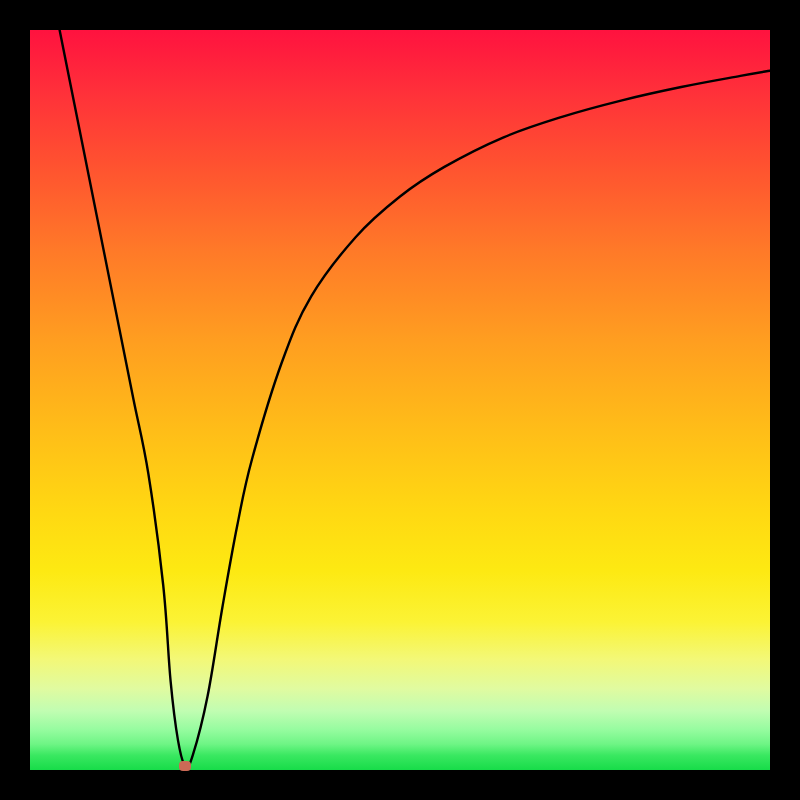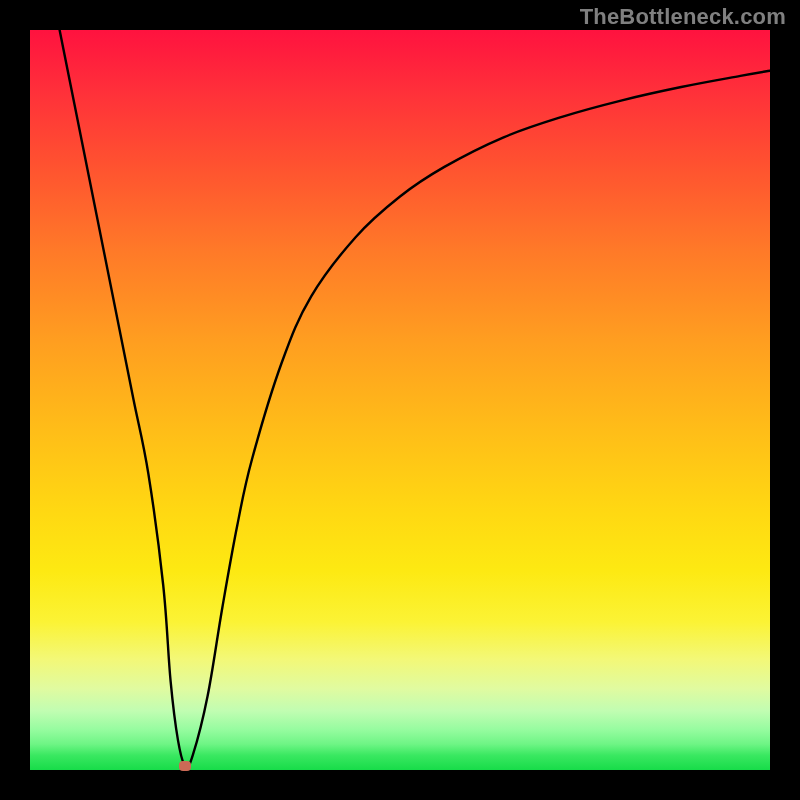--- a/index.html
+++ b/index.html
@@ -72,14 +72,13 @@
 </head>
 <body>
 
 <div class="frame">
   <div class="plot-area">
     <svg class="curve" viewBox="0 0 740 740" preserveAspectRatio="none">
       <path id="curve-path" d="M 29.60 0.00 C 32.26 13.32, 39.07 47.36, 44.40 74.00 C 49.73 100.64, 53.87 121.36, 59.20 148.00 C 64.53 174.64, 68.67 195.36, 74.00 222.00 C 79.33 248.64, 83.47 269.36, 88.80 296.00 C 94.13 322.64, 98.27 343.36, 103.60 370.00 C 108.93 396.64, 113.07 410.70, 118.40 444.00 C 123.73 477.30, 129.20 517.70, 133.20 555.00 C 137.20 592.30, 137.94 623.23, 140.60 651.20 C 143.26 679.17, 145.34 695.08, 148.00 710.40 C 150.66 725.72, 152.74 733.64, 155.40 736.30 C 158.06 738.96, 158.80 737.85, 162.80 725.20 C 166.80 712.55, 172.27 692.64, 177.60 666.00 C 182.93 639.36, 187.07 607.84, 192.40 577.20 C 197.73 546.56, 201.87 522.44, 207.20 495.80 C 212.53 469.16, 214.01 458.50, 222.00 429.20 C 229.99 399.90, 240.94 362.30, 251.60 333.00 C 262.26 303.70, 267.88 289.04, 281.20 266.40 C 294.52 243.76, 309.62 225.18, 325.60 207.20 C 341.58 189.22, 354.02 179.15, 370.00 166.50 C 385.98 153.85, 395.75 147.56, 414.40 136.90 C 433.05 126.24, 452.29 116.36, 473.60 107.30 C 494.91 98.24, 511.49 93.24, 532.80 86.58 C 554.11 79.92, 570.69 75.63, 592.00 70.30 C 613.31 64.97, 629.89 61.38, 651.20 56.98 C 672.51 52.58, 694.42 48.81, 710.40 45.88 C 726.38 42.95, 734.67 41.63, 740.00 40.70" fill="none" stroke="#000000" stroke-width="2.4" stroke-linejoin="round" stroke-linecap="round"></path>
     </svg>
     <div id="marker" class="marker" style="left: 149.4px; top: 731.3px; background: rgb(204, 106, 86);"></div>
   </div>
-  <div class="watermark">TheBottleneck.com</div>
 </div>
 
 </body></html>

